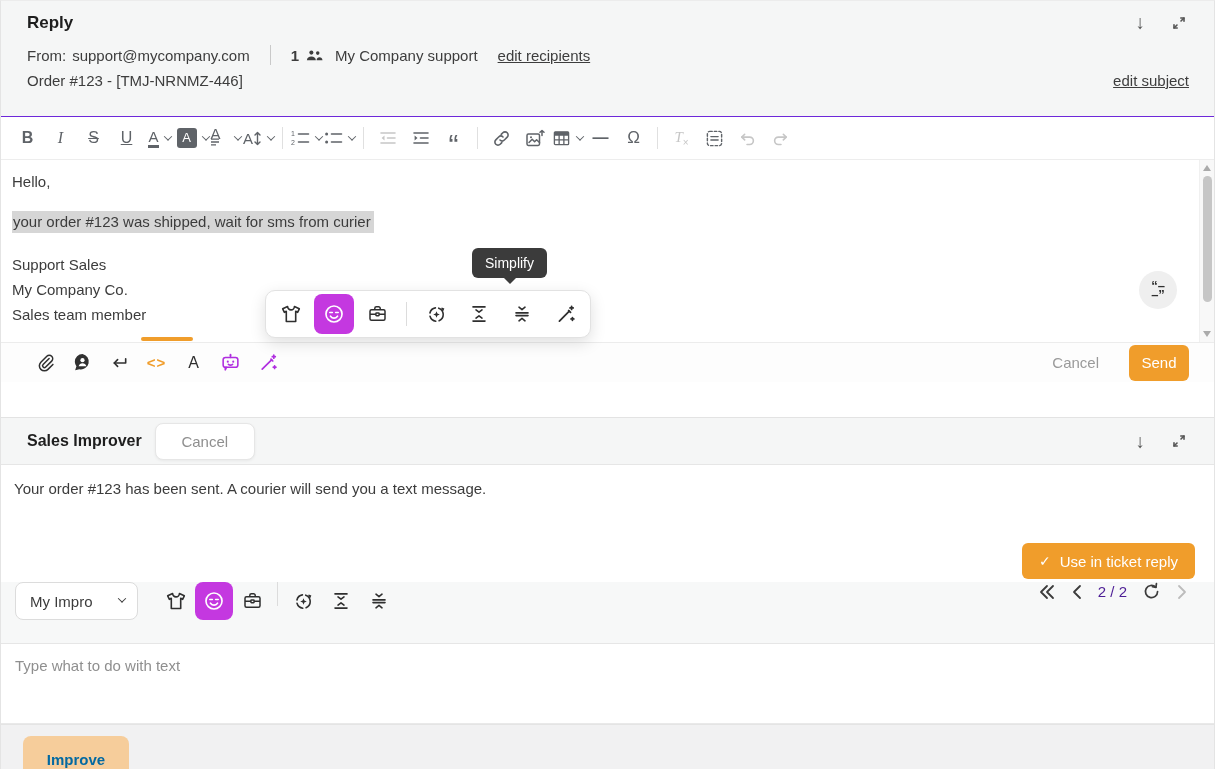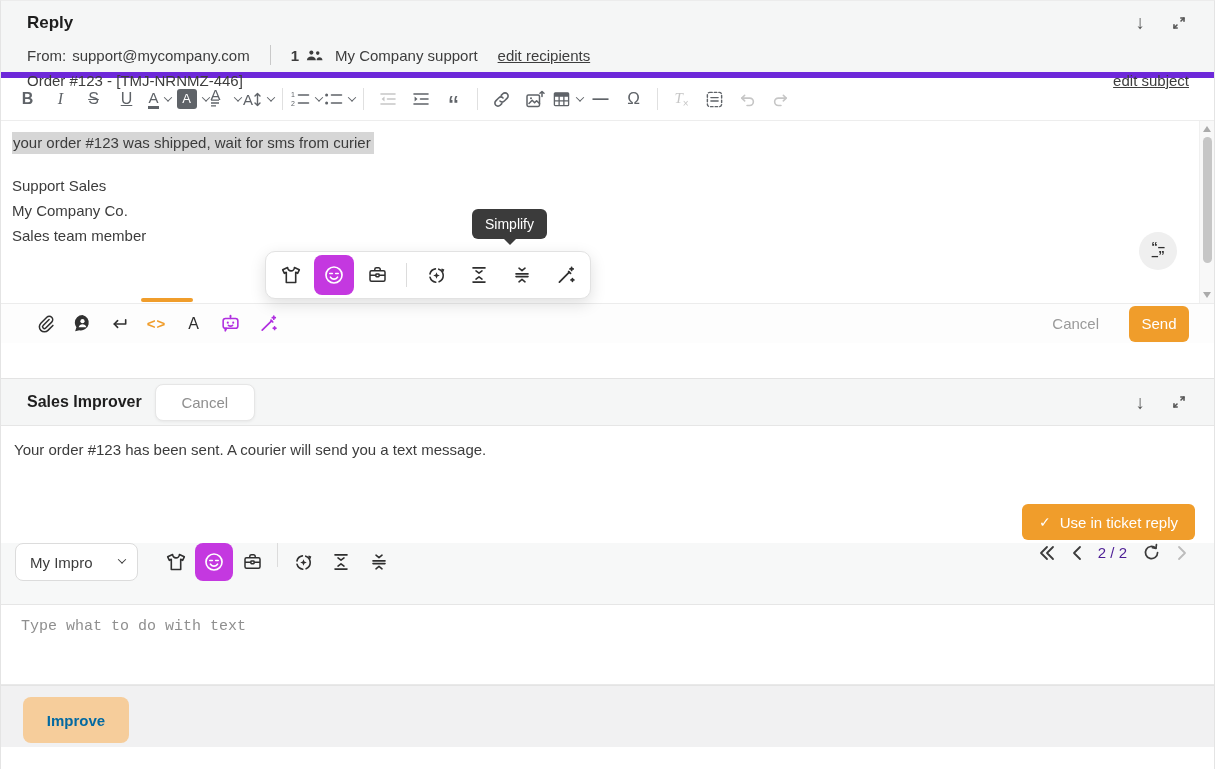--- a/index.html
+++ b/index.html
@@ -3,21 +3,21 @@
 <meta charset="utf-8">
 <title>Reply</title>
 <style>
   * { box-sizing: border-box; margin: 0; padding: 0; }
   html,body { background:#fff; }
   body { font-family: "Liberation Sans", "DejaVu Sans", sans-serif; color:#3c3c3c; }
   .app { position:relative; width:1215px; height:769px; overflow:hidden; background:#fff;
          border-left:1px solid #e4e4e4; border-right:1px solid #e4e4e4; border-top:1px solid #ececec; }
 
   
-  .reply-header { height:77px; background:#f5f6f6; border-bottom:6px solid #6d28d9; padding:10px 25px 0 26px; position:relative; }
+  .reply-header { height:116px; background:#f5f6f6; border-bottom:1px solid #6d28d9; padding:10px 25px 0 26px; position:relative; }
   .title-row { display:flex; align-items:center; }
   .reply-title { font-size:17px; font-weight:700; color:#1e1e1e; }
   .header-icons { margin-left:auto; display:flex; align-items:center; gap:22px; }
   .icon-btn { background:none; border:none; cursor:pointer; color:#555; display:flex; align-items:center; justify-content:center; padding:2px; }
   .dl-glyph { font-size:19px; color:#555; line-height:1; }
   .from-row { display:flex; align-items:center; margin-top:11px; font-size:15px; color:#3d3d3d; }
   .from-label { margin-right:6px; }
   .vdiv { width:1px; height:20px; background:#c9c9c9; margin:0 20px; }
   .recip-count { font-weight:700; margin-right:7px; }
   .people { color:#3d3d3d; margin-right:12px; display:flex; }
@@ -107,22 +107,22 @@
   .preset-select { width:123px; height:38px; border:1px solid #dcdcdc; border-radius:8px; background:#fff; color:#3c3c3c;
                    font-size:15px; font-family:inherit; padding:0 28px 0 14px; appearance:none; -webkit-appearance:none; cursor:pointer; }
   .select-wrap .chev { position:absolute; right:13px; top:15px; pointer-events:none; color:#3c3c3c; }
   .imp-toolbar .ai-btn { width:38px; height:38px; }
   .pagination { margin-left:auto; display:flex; align-items:center; gap:15px; color:#3c3c3c; }
   .pg-btn { background:none; border:none; cursor:pointer; color:#3c3c3c; display:flex; align-items:center; }
   .pg-btn.disabled { color:#bcbcbc; cursor:default; }
   .pg-count { font-size:15px; color:#4c1d95; }
 
   .prompt-area { height:80px; background:#fff; border-bottom:1px solid #e9e9e9; }
-  .prompt-input { width:100%; height:100%; border:none; outline:none; resize:none; padding:13px 20px; font-size:15px;
-                  font-family:Liberation Mono, monospace; color:#3c3c3c; background:transparent; }
+  .prompt-input { width:100%; height:100%; border:none; outline:none; resize:none; padding:13px 14px; font-size:15px;
+                  font-family:Liberation Sans, sans-serif; color:#3c3c3c; background:transparent; }
   .prompt-input::placeholder { color:#8f8f8f; opacity:1; }
 
   .imp-footer { height:62px; background:#f1f1f2; border-top:1px solid #e4e4e4; padding:11px 0 0 22px; }
   .improve-btn { width:106px; height:46px; background:#f6cd9b; border:none; border-radius:8px; color:#0369a1;
                  font-size:15px; font-weight:700; cursor:not-allowed; }
 
   svg { display:block; }
 </style>
 </head>
 <body>
@@ -284,20 +284,21 @@
     </button>
     <button class="rt-btn disabled">
       <svg width="19" height="17" viewBox="0 0 20 18" fill="none" stroke="currentColor" stroke-width="1.7" stroke-linecap="round" stroke-linejoin="round">
         <path d="M16 7.5H7.7a3.9 3.9 0 0 0 0 7.8h2.8"></path>
           <path d="M13 4.5l3 3-3 3"></path>
       </svg>
     </button>
   </div>
 
   <div class="editor">
+    <p class="line-greeting">Hello,</p>
     <p class="line-selected"><mark>your order #123 was shipped, wait for sms from curier</mark></p>
     <p class="sig-line">Support Sales</p>
     <p class="sig-line">My Company Co.</p>
     <p class="sig-line">Sales team member</p>
 
     <div class="tooltip">Simplify</div>
 
     <div class="float-toolbar">
       <button class="ai-btn">
         <svg width="22" height="20" viewBox="0 0 22 20" fill="none" stroke="currentColor" stroke-width="1.6" stroke-linejoin="round">

